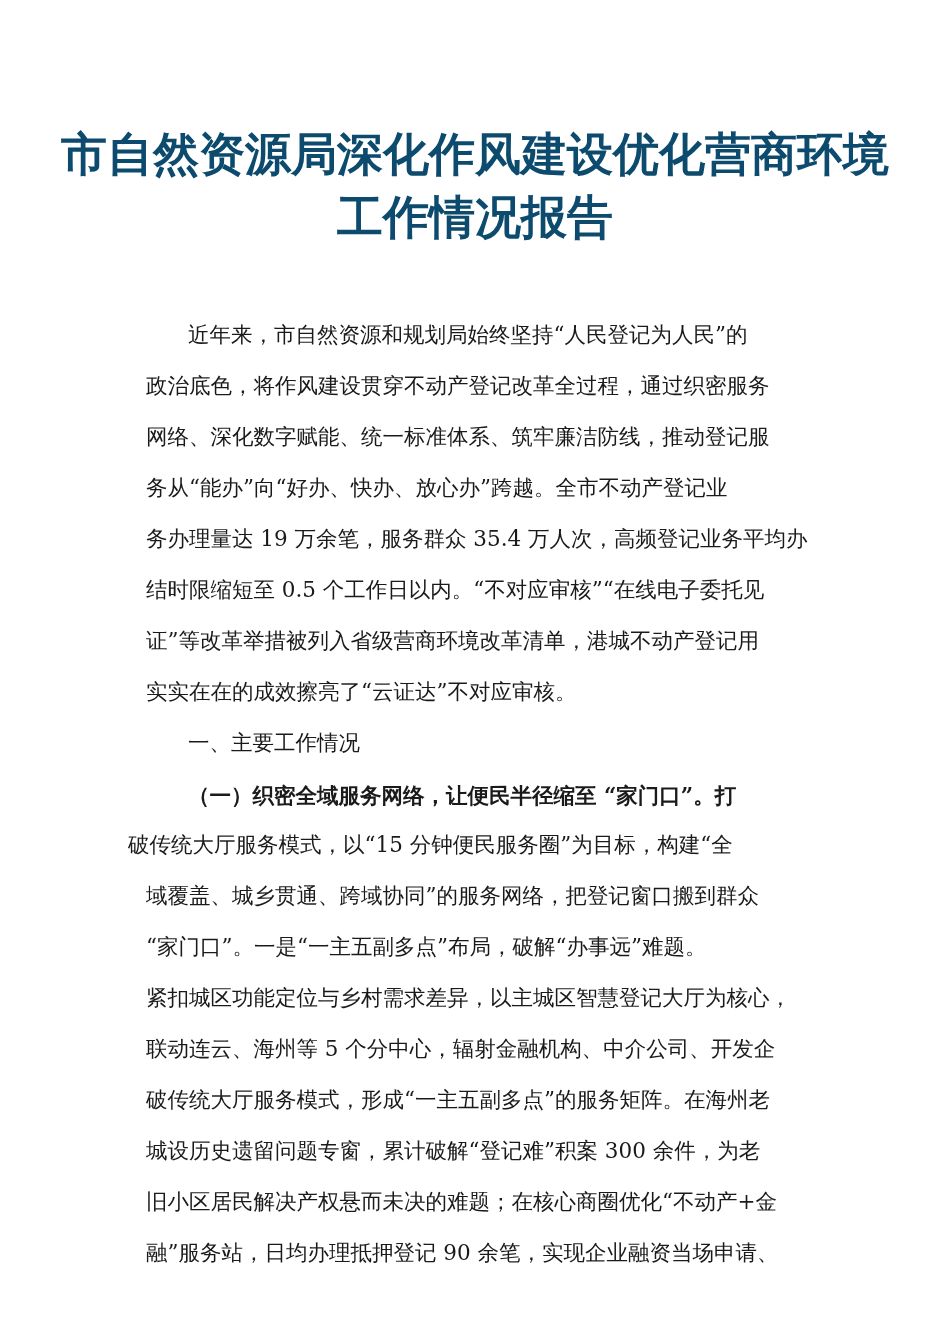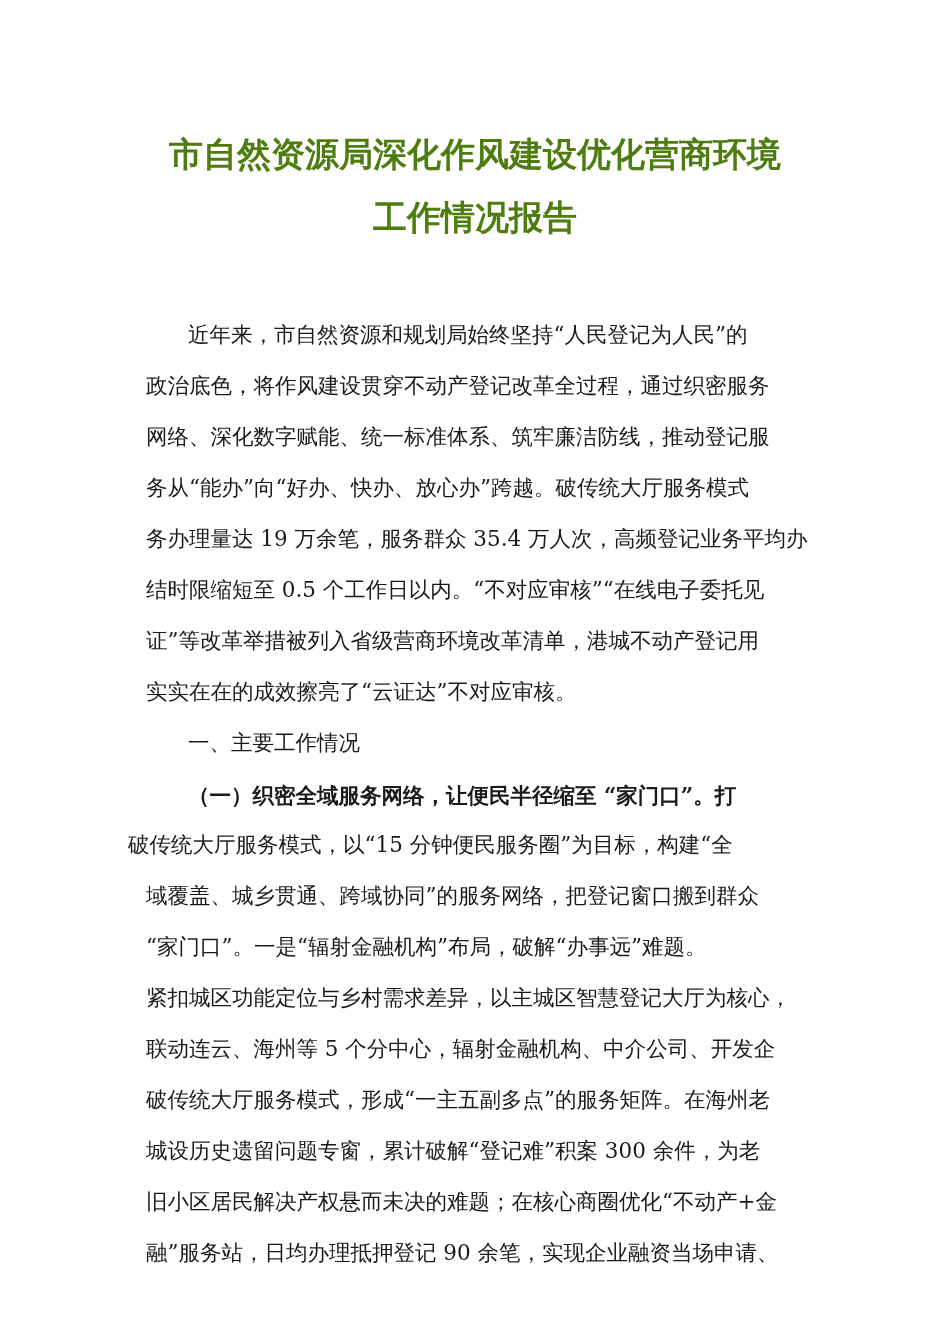--- a/index.html
+++ b/index.html
@@ -1,21 +1,21 @@
 <!DOCTYPE html>
 <html><head>
 <meta charset="utf-8">
 <style>
   html, body { margin: 0; padding: 0; background: #ffffff; }
   body { width: 950px; height: 1344px; position: relative; overflow: hidden; }
   .page { position: absolute; left: 0; top: 0; width: 950px; height: 1344px; background: #fff; }
   .title {
     position: absolute; left: 0; width: 950px; text-align: center;
     font-family: "DejaVu Sans", "Liberation Sans", sans-serif;
-    font-weight: bold; font-size: 34px; color: #4d7c0f; letter-spacing: 0px;
+    font-weight: bold; font-size: 46px; color: #0c4a6e; letter-spacing: 0px;
     line-height: 50px;
   }
   .title.l1 { top: 129px; }
   .title.l2 { top: 192px; }
   .line {
     position: absolute; left: 146px; width: 680px;
     font-family: "DejaVu Serif", "Liberation Serif", serif;
     font-size: 21.5px; color: #1a1a1a; line-height: 30px; white-space: nowrap; margin-top: 33px;
   }
 </style>
@@ -23,30 +23,30 @@
 <body>
 
 <div class="page">
   <div class="title l1">市自然资源局深化作风建设优化营商环境</div>
   <div class="title l2">工作情况报告</div>
 
   <div id="body-lines">
       <div class="line" style="top: 287px; left: 188px;">近年来，市自然资源和规划局始终坚持“人民登记为人民”的</div>
       <div class="line" style="top: 338px; left: 146px;">政治底色，将作风建设贯穿不动产登记改革全过程，通过织密服务</div>
       <div class="line" style="top: 389px; left: 146px;">网络、深化数字赋能、统一标准体系、筑牢廉洁防线，推动登记服</div>
-      <div class="line" style="top: 440px; left: 146px;">务从“能办”向“好办、快办、放心办”跨越。破传统大厅服务模式</div>
+      <div class="line" style="top: 440px; left: 146px;">务从“能办”向“好办、快办、放心办”跨越。全市不动产登记业</div>
       <div class="line" style="top: 491px; left: 146px;">务办理量达 19 万余笔，服务群众 35.4 万人次，高频登记业务平均办</div>
       <div class="line" style="top: 542px; left: 146px;">结时限缩短至 0.5 个工作日以内。“不对应审核”“在线电子委托见</div>
       <div class="line" style="top: 593px; left: 146px;">证”等改革举措被列入省级营商环境改革清单，港城不动产登记用</div>
       <div class="line" style="top: 644px; left: 146px;">实实在在的成效擦亮了“云证达”不对应审核。</div>
       <div class="line" style="top: 695px; left: 188px;">一、主要工作情况</div>
       <div class="line" style="top: 748px; left: 188px; font-weight: bold;">（一）织密全域服务网络，让便民半径缩至 “家门口”。打</div>
       <div class="line" style="top: 797px; left: 128px;">破传统大厅服务模式，以“15 分钟便民服务圈”为目标，构建“全</div>
       <div class="line" style="top: 848px; left: 146px;">域覆盖、城乡贯通、跨域协同”的服务网络，把登记窗口搬到群众</div>
-      <div class="line" style="top: 899px; left: 146px;">“家门口”。一是“辐射金融机构”布局，破解“办事远”难题。</div>
+      <div class="line" style="top: 899px; left: 146px;">“家门口”。一是“一主五副多点”布局，破解“办事远”难题。</div>
       <div class="line" style="top: 950px; left: 146px;">紧扣城区功能定位与乡村需求差异，以主城区智慧登记大厅为核心，</div>
       <div class="line" style="top: 1001px; left: 146px;">联动连云、海州等 5 个分中心，辐射金融机构、中介公司、开发企</div>
       <div class="line" style="top: 1052px; left: 146px;">破传统大厅服务模式，形成“一主五副多点”的服务矩阵。在海州老</div>
       <div class="line" style="top: 1103px; left: 146px;">城设历史遗留问题专窗，累计破解“登记难”积案 300 余件，为老</div>
       <div class="line" style="top: 1154px; left: 146px;">旧小区居民解决产权悬而未决的难题；在核心商圈优化“不动产+金</div>
       <div class="line" style="top: 1205px; left: 146px;">融”服务站，日均办理抵押登记 90 余笔，实现企业融资当场申请、</div>
     </div>
 </div>
 
 </body></html>

